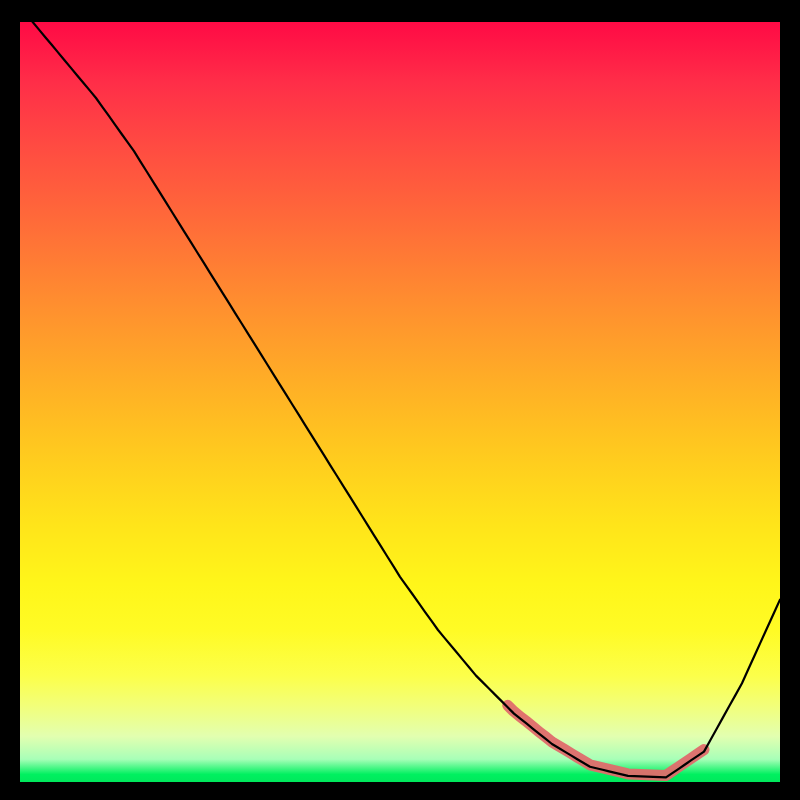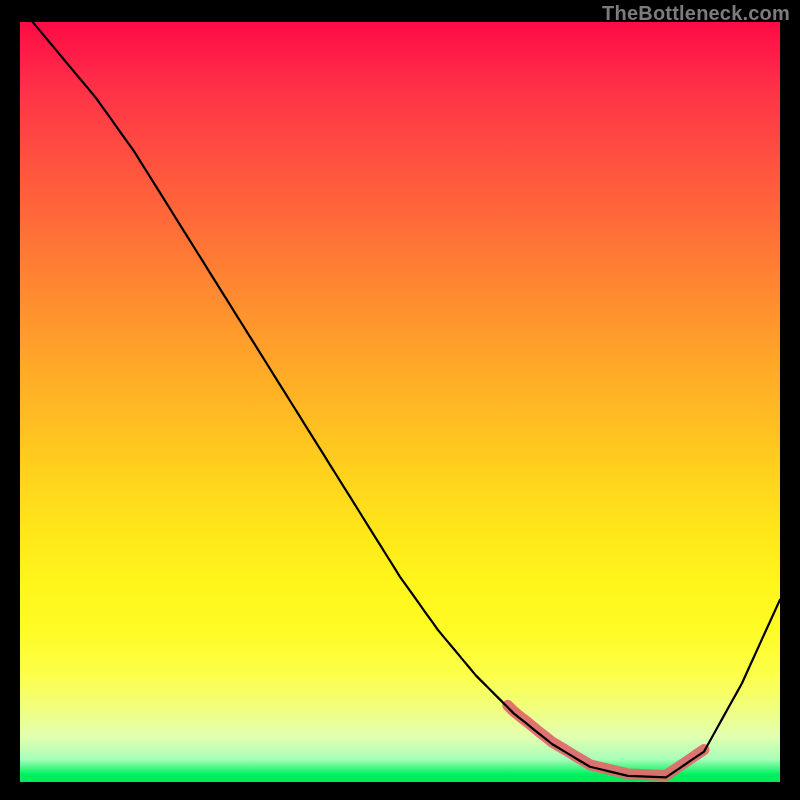--- a/index.html
+++ b/index.html
@@ -78,21 +78,20 @@
     stroke-width: 11;
     stroke-linecap: round;
     stroke-linejoin: round;
     opacity: 0.95;
   }
 </style>
 </head>
 <body>
 
 <div class="stage">
-  <div class="watermark">TheBottleneck.com</div>
   <div class="plot">
     <div class="grad"></div>
     <svg class="curve" viewBox="0 0 760 760" preserveAspectRatio="none">
 
       <path class="flat-segment" d="M487.7 683.3 L494.0 689.6 L500.3 694.7 L506.7 699.7 L513.0 704.8 L519.3 709.9 L525.7 714.9 L532.0 720.0 L538.3 723.8 L544.7 727.6 L551.0 731.4 L557.3 735.2 L563.7 739.0 L570.0 742.8 L576.3 744.3 L582.7 745.8 L589.0 747.4 L595.3 748.9 L601.7 750.4 L608.0 751.9 L614.3 752.2 L620.7 752.4 L627.0 752.7 L633.3 752.9 L639.7 753.2 L646.0 753.4 L652.3 749.1 L658.7 744.8 L665.0 740.5 L671.3 736.2 L677.7 731.9 L684.0 727.6 "></path>
 
       <path class="main-line" d="M0.0 -15.2 L6.3 -7.6 L12.7 0.0 L19.0 7.6 L25.3 15.2 L31.7 22.8 L38.0 30.4 L44.3 38.0 L50.7 45.6 L57.0 53.2 L63.3 60.8 L69.7 68.4 L76.0 76.0 L82.3 84.9 L88.7 93.7 L95.0 102.6 L101.3 111.5 L107.7 120.3 L114.0 129.2 L120.3 139.3 L126.7 149.5 L133.0 159.6 L139.3 169.7 L145.7 179.9 L152.0 190.0 L158.3 200.1 L164.7 210.3 L171.0 220.4 L177.3 230.5 L183.7 240.7 L190.0 250.8 L196.3 260.9 L202.7 271.1 L209.0 281.2 L215.3 291.3 L221.7 301.5 L228.0 311.6 L234.3 321.7 L240.7 331.9 L247.0 342.0 L253.3 352.1 L259.7 362.3 L266.0 372.4 L272.3 382.5 L278.7 392.7 L285.0 402.8 L291.3 412.9 L297.7 423.1 L304.0 433.2 L310.3 443.3 L316.7 453.5 L323.0 463.6 L329.3 473.7 L335.7 483.9 L342.0 494.0 L348.3 504.1 L354.7 514.3 L361.0 524.4 L367.3 534.5 L373.7 544.7 L380.0 554.8 L386.3 563.7 L392.7 572.5 L399.0 581.4 L405.3 590.3 L411.7 599.1 L418.0 608.0 L424.3 615.6 L430.7 623.2 L437.0 630.8 L443.3 638.4 L449.7 646.0 L456.0 653.6 L462.3 659.9 L468.7 666.3 L475.0 672.6 L481.3 678.9 L487.7 685.3 L494.0 691.6 L500.3 696.7 L506.7 701.7 L513.0 706.8 L519.3 711.9 L525.7 716.9 L532.0 722.0 L538.3 725.8 L544.7 729.6 L551.0 733.4 L557.3 737.2 L563.7 741.0 L570.0 744.8 L576.3 746.3 L582.7 747.8 L589.0 749.4 L595.3 750.9 L601.7 752.4 L608.0 753.9 L614.3 754.2 L620.7 754.4 L627.0 754.7 L633.3 754.9 L639.7 755.2 L646.0 755.4 L652.3 751.1 L658.7 746.8 L665.0 742.5 L671.3 738.2 L677.7 733.9 L684.0 729.6 L690.3 718.2 L696.7 706.8 L703.0 695.4 L709.3 684.0 L715.7 672.6 L722.0 661.2 L728.3 647.3 L734.7 633.3 L741.0 619.4 L747.3 605.5 L753.7 591.5 L760.0 577.6 "></path>
     </svg>
   </div>
 </div>

